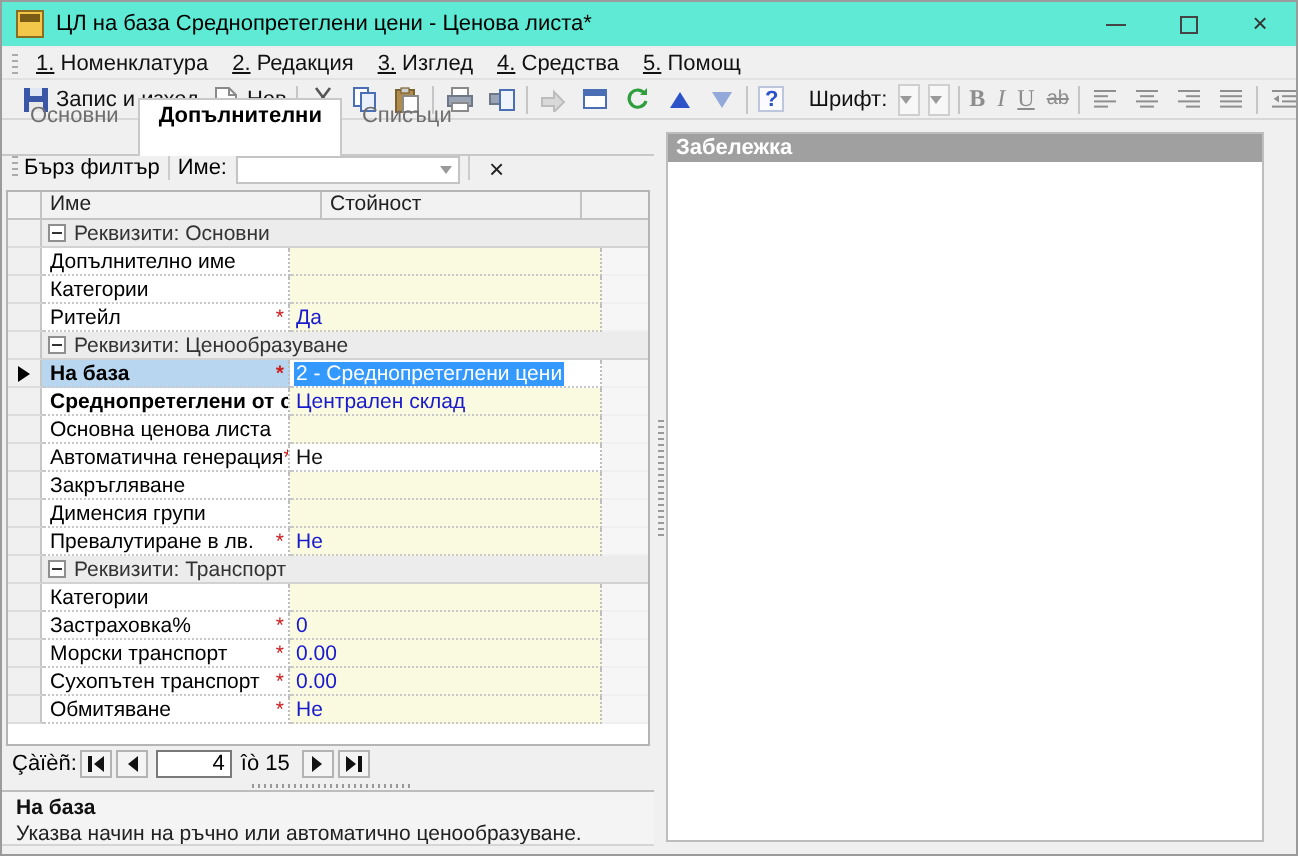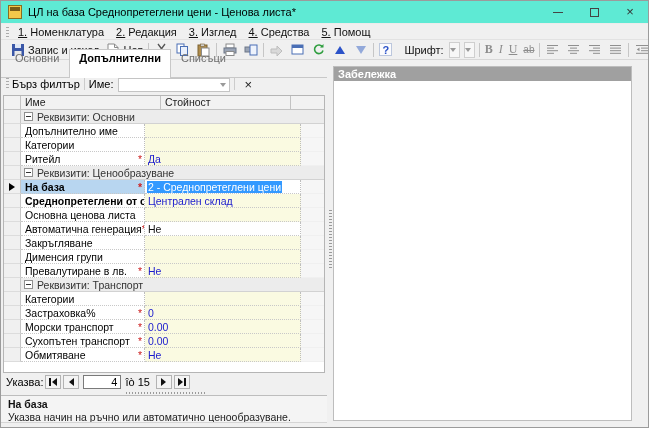--- a/index.html
+++ b/index.html
@@ -544,21 +544,21 @@
               </span>
               <span class="gcell valcell yellow">
                 <span class="vtext blue">Не</span>
               </span>
               <span class="gcell fillcell"></span>
             </div>
           </div>
       </div>
 
       <div class="navbar">
-        <span>Указва:</span>
+        <span>Çàïèñ:</span>
         <span class="navbtn">
             <span class="bar-v"></span>
             <span class="tri-l"></span>
           </span>
         <span class="navbtn">
             <span class="tri-l"></span>
           </span>
         <span class="nav-pos">4</span>
         <span class="nav-of">îò 15</span>
         <span class="navbtn">

